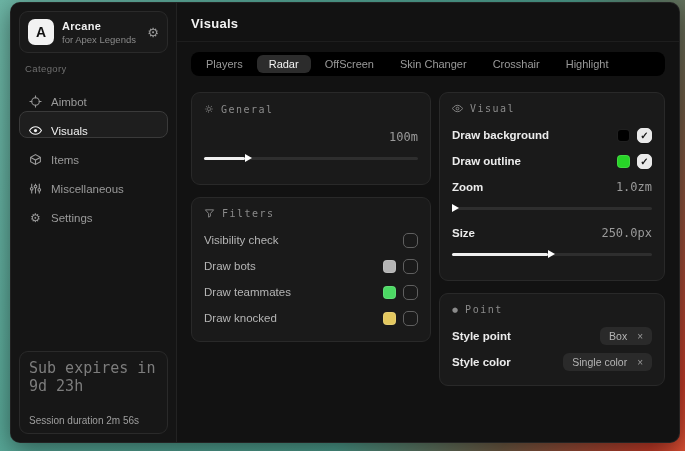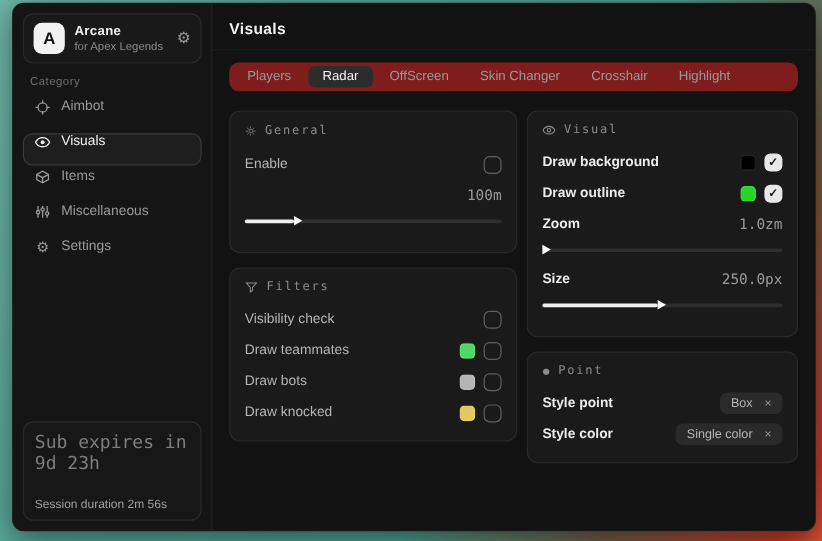--- a/index.html
+++ b/index.html
@@ -29,40 +29,40 @@
     color:#111; font-weight:bold; font-size:14px;
     display:flex; align-items:center; justify-content:center; flex-shrink:0;
   }
   .brand-text { flex:1; min-width:0; }
   .brand-name { color:#f0f0f0; font-size:11px; font-weight:bold; letter-spacing:.3px; }
   .brand-sub { color:#8a8a8a; font-size:9.5px; margin-top:2px; }
   .brand-gear { color:#9a9a9a; font-size:13px; font-family:"DejaVu Sans", sans-serif; cursor:pointer; }
   .cat-label { color:#6f6f6f; font-size:9.5px; margin:0 6px 8px; letter-spacing:.4px; }
   .nav { display:flex; flex-direction:column; gap:2px; }
   .nav-item {
-    display:flex; align-items:flex-start; gap:9px; height:27px; padding:0 9px;
+    display:flex; align-items:flex-end; gap:9px; height:27px; padding:0 9px;
     border-radius:8px; border:1px solid transparent; color:#9a9a9a;
     font-size:11.5px; cursor:pointer;
   }
   .nav-item.active { background:#1e1e1e; border-color:#3a3a3a; color:#f2f2f2; }
   .nav-icon { width:13px; height:13px; flex-shrink:0; display:flex; align-items:center; justify-content:center; }
   .nav-icon svg { width:13px; height:13px; stroke:currentColor; fill:none; stroke-width:2; }
   .nav-icon.glyph { font-family:"DejaVu Sans", sans-serif; font-size:12px; line-height:1; }
   .side-footer {
     margin-top:auto; border:1px solid #2a2a2a; border-radius:9px;
     padding:7px 9px; background:#171717;
   }
   .foot-line1 { font-family:"DejaVu Sans Mono", monospace; font-size:15px; color:#7d7d7d; }
   .foot-line2 { font-size:10px; color:#9f9f9f; margin-top:20px; }
   
   .main { flex:1; display:flex; flex-direction:column; min-width:0; }
   .main-header { padding:13px 14px 10px; border-bottom:1px solid #1e1e1e; }
   .page-title { color:#f2f2f2; font-size:13px; font-weight:bold; letter-spacing:.3px; }
   .tabs {
-    margin:10px 14px 0; background:#7f1d1d; border-radius:8px;
+    margin:10px 14px 0; background:#000000; border-radius:8px;
     display:flex; align-items:center; padding:3px; gap:2px;
   }
   .tab {
     color:#9a9a9a; font-size:11px; padding:3px 12px; border-radius:6px;
     cursor:pointer; white-space:nowrap;
   }
   .tab.active { background:#2c2c2c; color:#f2f2f2; }
   .content { display:flex; gap:8px; padding:16px 14px; align-items:flex-start; }
   .col { display:flex; flex-direction:column; gap:12px; }
   .col-left { width:240px; flex-shrink:0; }
@@ -200,25 +200,20 @@
 
     <div class="content">
 
       <div class="col col-left">
         <div class="panel">
           <div class="panel-head">
             <span class="p-icon">☼</span>
             <span>General</span>
           </div>
           <div class="row">
-            <span class="row-label">Enable</span>
-            <span class="spacer"></span>
-            <span class="checkbox"></span>
-          </div>
-          <div class="row">
             <span class="spacer"></span>
             <span class="value">100m</span>
           </div>
           <div class="slider">
             <div class="slider-track">
                 <div class="slider-fill" style="width: 19%;"></div>
               </div>
           </div>
         </div>
 
@@ -228,29 +223,29 @@
                 <path d="M3 4h18l-7 8v6l-4 2v-8L3 4z"></path>
               </svg>
             <span>Filters</span>
           </div>
           <div class="row">
             <span class="row-label">Visibility check</span>
             <span class="spacer"></span>
             <span class="checkbox"></span>
           </div>
           <div class="row">
+            <span class="row-label">Draw bots</span>
+            <span class="spacer"></span>
+            <span class="swatch" style="background: rgb(180, 180, 180);"></span>
+            <span class="checkbox"></span>
+          </div>
+          <div class="row">
             <span class="row-label">Draw teammates</span>
             <span class="spacer"></span>
             <span class="swatch" style="background: rgb(76, 217, 100);"></span>
-            <span class="checkbox"></span>
-          </div>
-          <div class="row">
-            <span class="row-label">Draw bots</span>
-            <span class="spacer"></span>
-            <span class="swatch" style="background: rgb(180, 180, 180);"></span>
             <span class="checkbox"></span>
           </div>
           <div class="row">
             <span class="row-label">Draw knocked</span>
             <span class="spacer"></span>
             <span class="swatch" style="background: rgb(227, 200, 95);"></span>
             <span class="checkbox"></span>
           </div>
         </div>
       </div>

